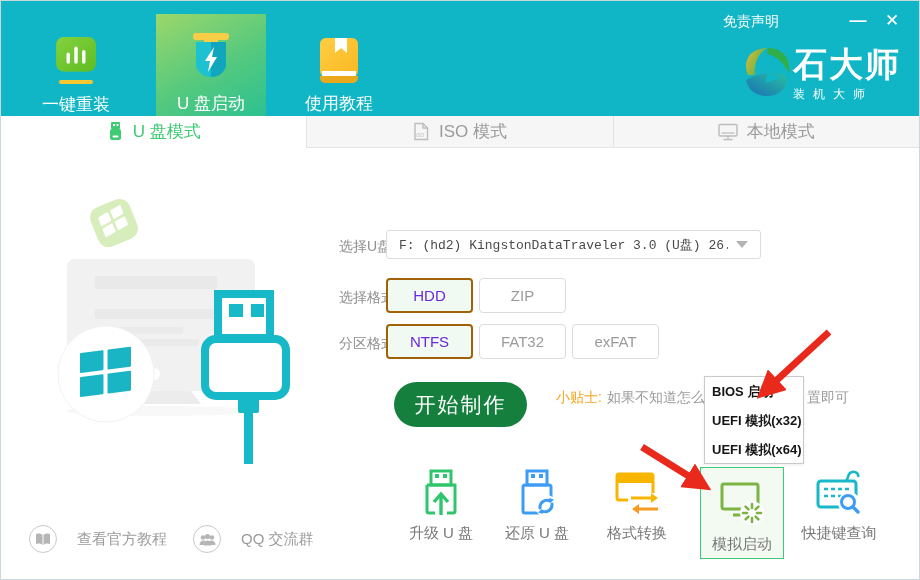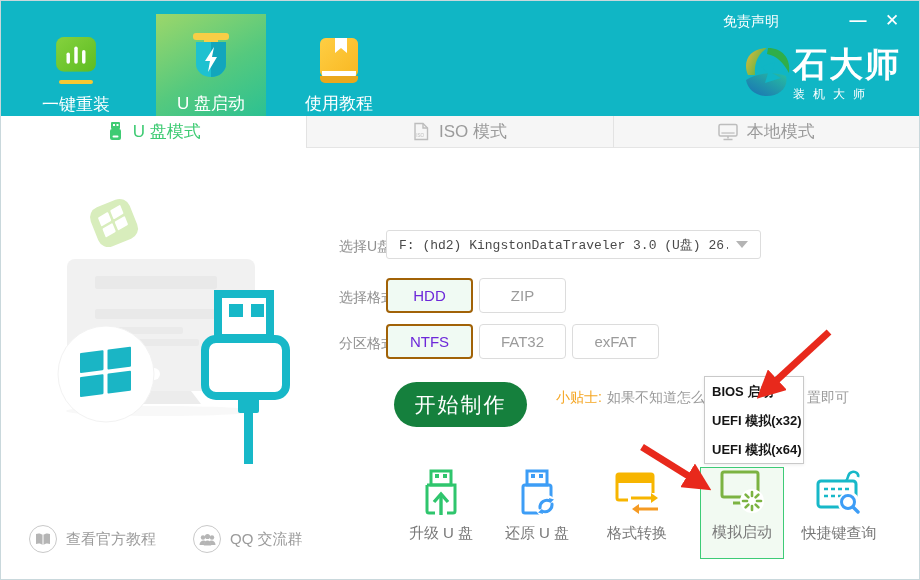--- a/index.html
+++ b/index.html
@@ -47,24 +47,24 @@
   #tip-left .tt { color:#9b9b9b; }
   #tip-right { position:absolute; left:806px; top:388px; font-size:14px; color:#9b9b9b; white-space:nowrap; }
 
   
   #boot-menu { position:absolute; left:703px; top:375px; width:100px; height:88px; background:#fff; border:1px solid #c9c9c9; z-index:40; box-shadow:0 1px 3px rgba(0,0,0,0.08); }
   .bm-item { height:29px; line-height:29px; padding-left:7px; font-size:13px; color:#151515; font-weight:600; white-space:nowrap; cursor:pointer; }
 
   
   .tool { position:absolute; top:468px; width:90px; display:flex; flex-direction:column; align-items:center; cursor:pointer; }
   .tool .tlabel { font-size:15px; color:#787878; margin-top:7px; white-space:nowrap; }
-  #tool-simulate { left:699px; top:466px; width:84px; height:92px; border:1px solid #3ecb77; background:#f2faf2; padding-top:0; }
-
-  
-  .flink { position:absolute; top:524px; display:flex; align-items:center; gap:9px; cursor:pointer; }
+  #tool-simulate { left:699px; top:466px; width:84px; height:92px; border:1px solid #3ecb77; background:#f2faf2; padding-top:12px; }
+
+  
+  .flink { position:absolute; top:524px; display:flex; align-items:center; gap:20px; cursor:pointer; }
   .fcircle { width:28px; height:28px; border-radius:50%; border:1px solid #c9c9c9; display:flex; align-items:center; justify-content:center; }
   .flink .flabel2 { font-size:15px; color:#9b9b9b; white-space:nowrap; }
   #flink-tutorial { left:28px; }
   #flink-qq { left:192px; }
 
   #arrows { position:absolute; left:0; top:0; z-index:50; pointer-events:none; }
   #illustration { position:absolute; left:30px; top:180px; }
 </style>
 </head>
 <body>

